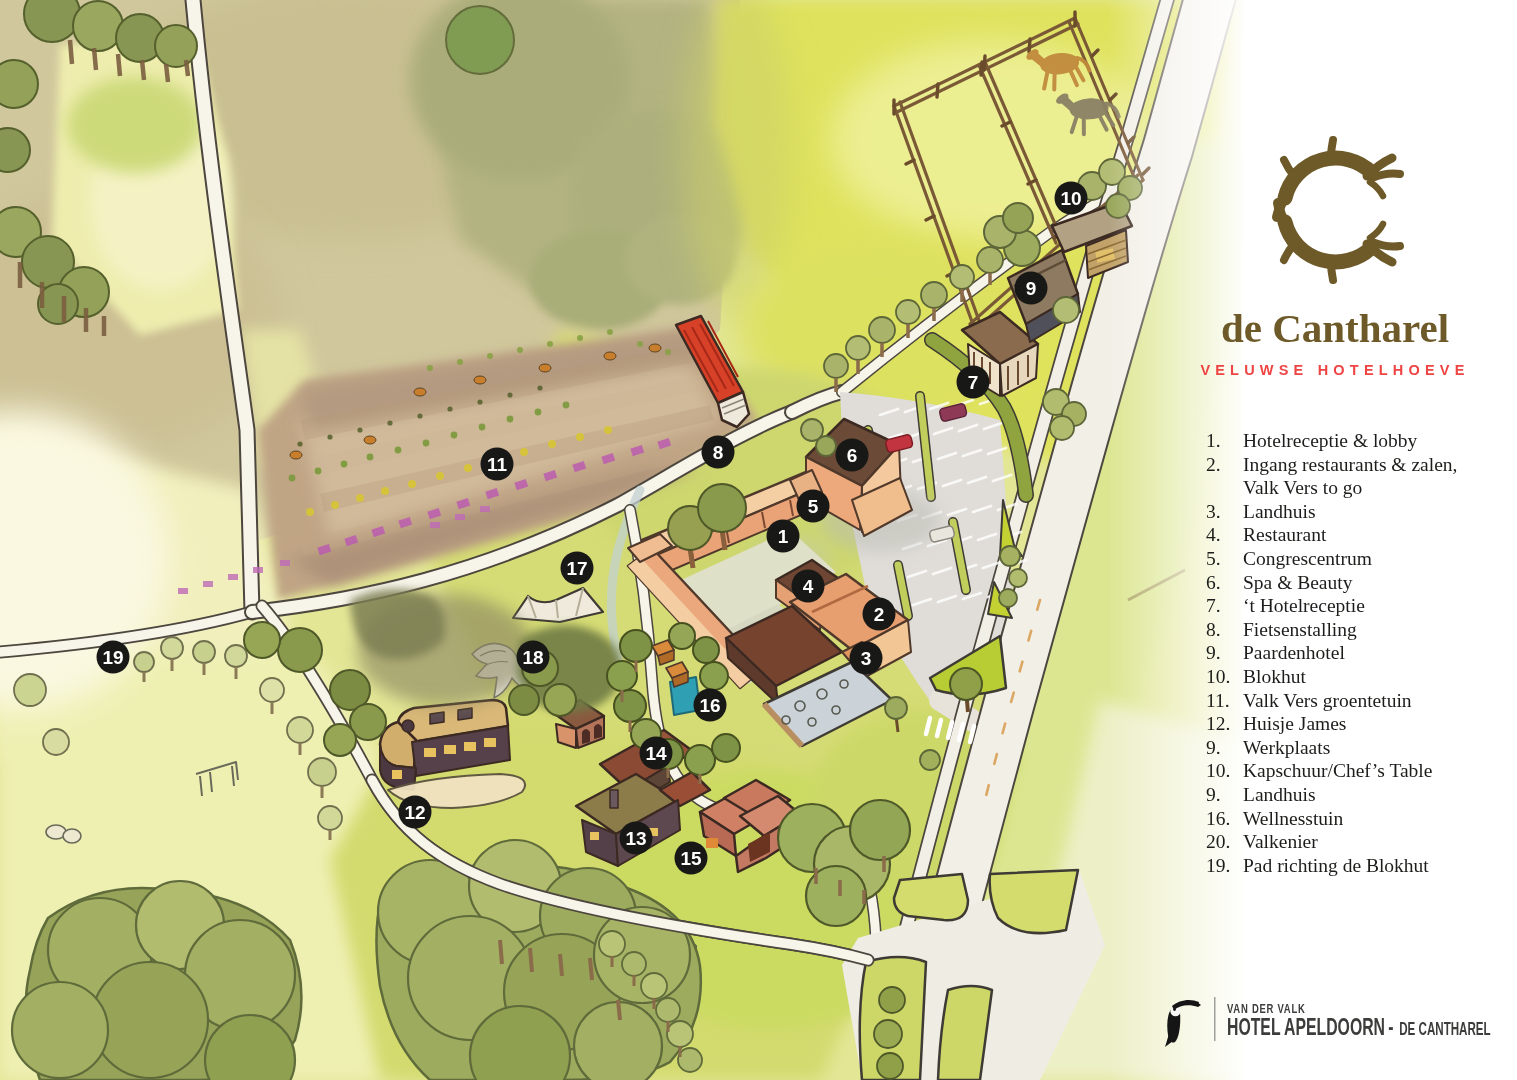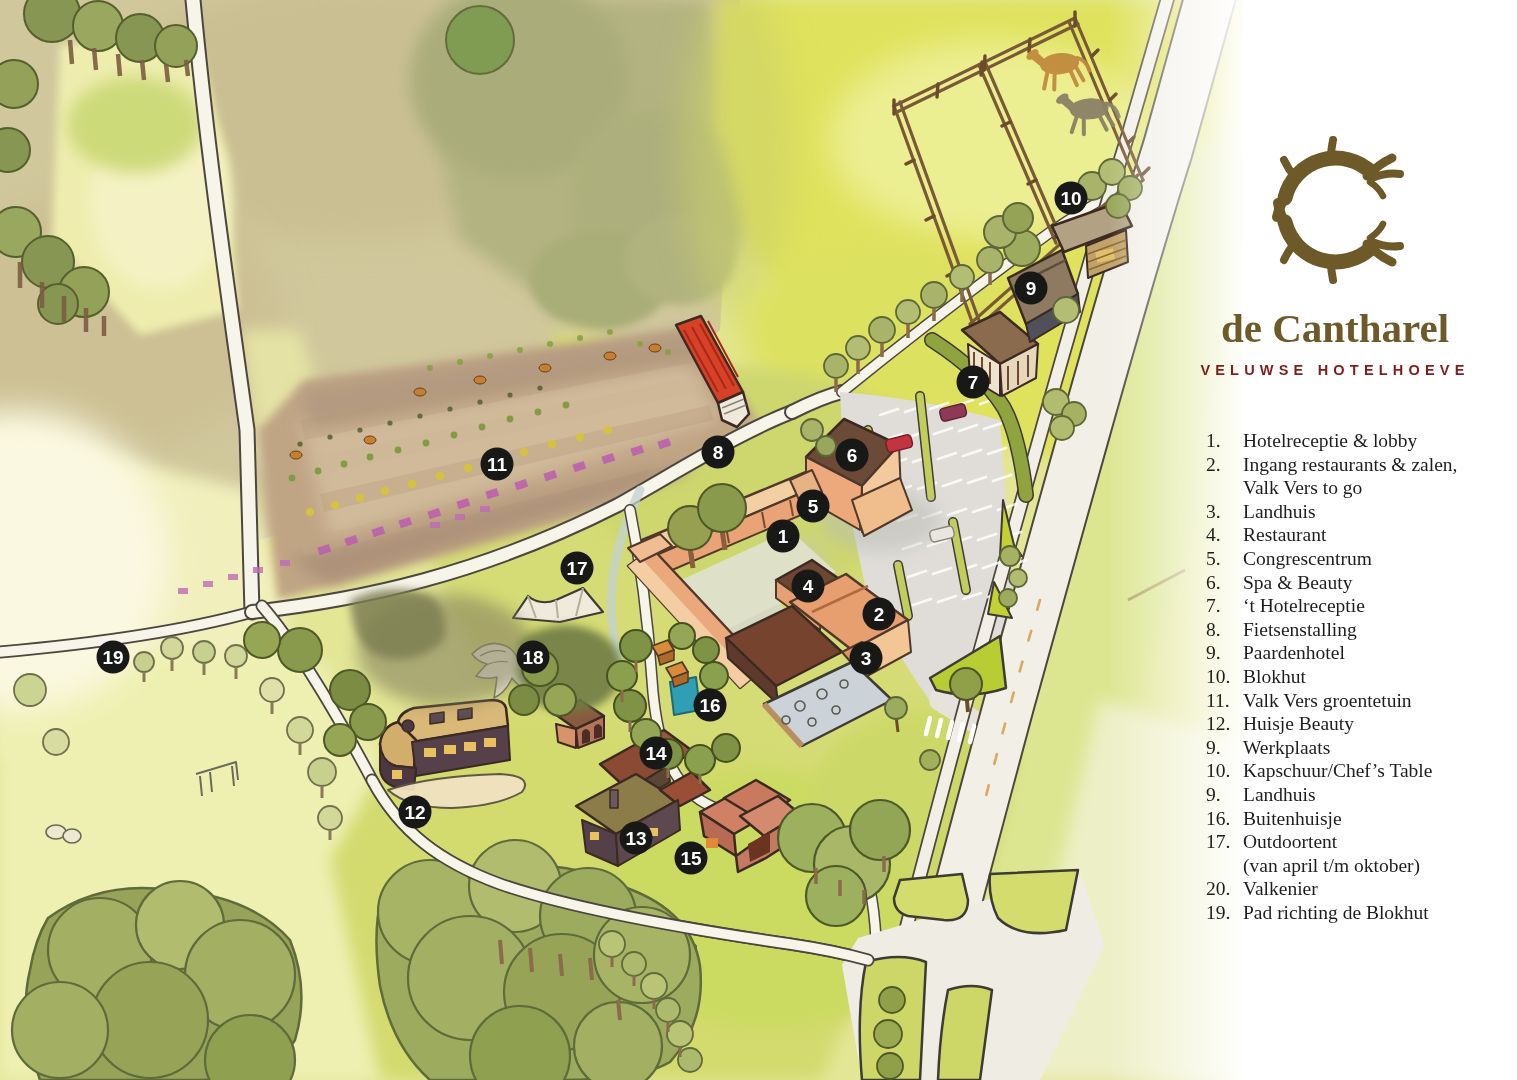--- a/index.html
+++ b/index.html
@@ -8,21 +8,21 @@
   #mapsvg{position:absolute;left:0;top:0;}
   .leg{position:absolute;left:1206px;top:429px;width:310px;color:#1d1d1b;
        font-family:"Liberation Serif",serif;font-size:19.5px;line-height:23.6px;}
   .leg table{border-collapse:collapse;}
   .leg td{vertical-align:top;padding:0;}
   .leg td.n{width:37px;}
   .brand{position:absolute;left:1190px;top:130px;width:290px;text-align:center;color:#6d5a28;}
   .brand svg{display:block;margin:0 auto;}
   .brandname{font-family:"Liberation Serif",serif;font-size:41px;font-weight:bold;color:#6d5a28;margin-top:14px;}
   .brandsub{font-family:"Liberation Sans",sans-serif;font-size:14.5px;font-weight:bold;
-            letter-spacing:5.2px;color:#7f1d1d;margin-top:10px;}
+            letter-spacing:5.2px;color:#ef4444;margin-top:10px;}
   .footer{position:absolute;left:1160px;top:992px;width:357px;height:60px;}
 </style>
 </head>
 <body>
 <div id="stage">
 
 <svg id="mapsvg" width="1517" height="1080" viewBox="0 0 1517 1080">
 <defs>
   <filter id="soft" x="-40%" y="-40%" width="180%" height="180%">
           <feGaussianBlur stdDeviation="16"></feGaussianBlur>
@@ -931,47 +931,68 @@
 <tr>
             <td class="n">10.</td>
             <td>Blokhut</td>
           </tr>
 <tr>
             <td class="n">11.</td>
             <td>Valk Vers groentetuin</td>
           </tr>
 <tr>
             <td class="n">12.</td>
-            <td>Huisje Beauty</td>
+            <td>Huisje James</td>
           </tr>
 <tr>
             <td class="n">9.</td>
             <td>Werkplaats</td>
           </tr>
 <tr>
             <td class="n">10.</td>
             <td>Kapschuur/Chef’s Table</td>
           </tr>
 <tr>
             <td class="n">9.</td>
             <td>Landhuis</td>
           </tr>
 <tr>
             <td class="n">16.</td>
-            <td>Buitenhuisje</td>
-          </tr>
-<tr>
-            <td class="n">17.</td>
-            <td>Outdoortent<br>(van april t/m oktober)</td>
+            <td>Wellnesstuin</td>
           </tr>
 <tr>
             <td class="n">20.</td>
             <td>Valkenier</td>
           </tr>
 <tr>
             <td class="n">19.</td>
             <td>Pad richting de Blokhut</td>
           </tr>
 </tbody>
       </table>
 </div>
 
+<div class="footer">
+  <svg width="357" height="60" viewBox="0 0 357 60">
+
+    <g fill="#151515">
+      <path d="M14,14 C8,18 6,30 8,43 C9,49 12,52 15,50 C19,46 21,33 20,21 Z"></path>
+      <circle cx="15.5" cy="19" r="5.2" fill="#f6f6f4"></circle>
+      <circle cx="14.5" cy="17.5" r="1.4" fill="#151515"></circle>
+      <path d="M12,14 C19,8 30,6 39,10 L38,15 C29,12 20,13 14,18 Z"></path>
+      <path d="M37,10 L41,13 L38,15 Z"></path>
+      <path d="M9,42 L5,55 L13,49 Z"></path>
+    </g>
+
+    <rect x="54" y="5" width="1.5" height="44" fill="#a0a09e"></rect>
+
+    <g transform="translate(67,0) scale(0.73,1)">
+          <text x="0" y="21" font-size="13" fill="#3c3c3b" font-weight="bold" style="letter-spacing:1px">VAN DER VALK</text>
+        </g>
+
+    <g transform="translate(67,0) scale(0.645,1)">
+          <text x="0" y="43" font-size="24.5" fill="#3c3c3b" font-weight="bold">HOTEL APELDOORN</text>
+          <text x="250" y="43" font-size="24.5" fill="#3c3c3b" font-weight="bold">-</text>
+          <text x="267" y="43" font-size="18" fill="#3c3c3b" font-weight="bold">DE CANTHAREL</text>
+        </g>
+  </svg>
 </div>
+</div>
 
 </body></html>

